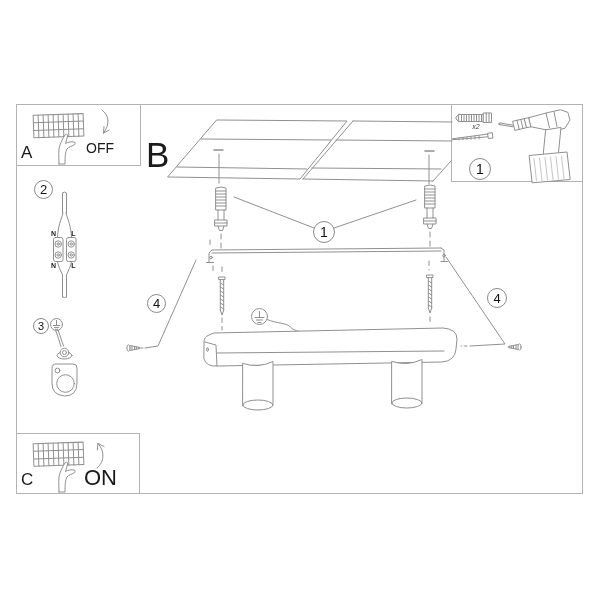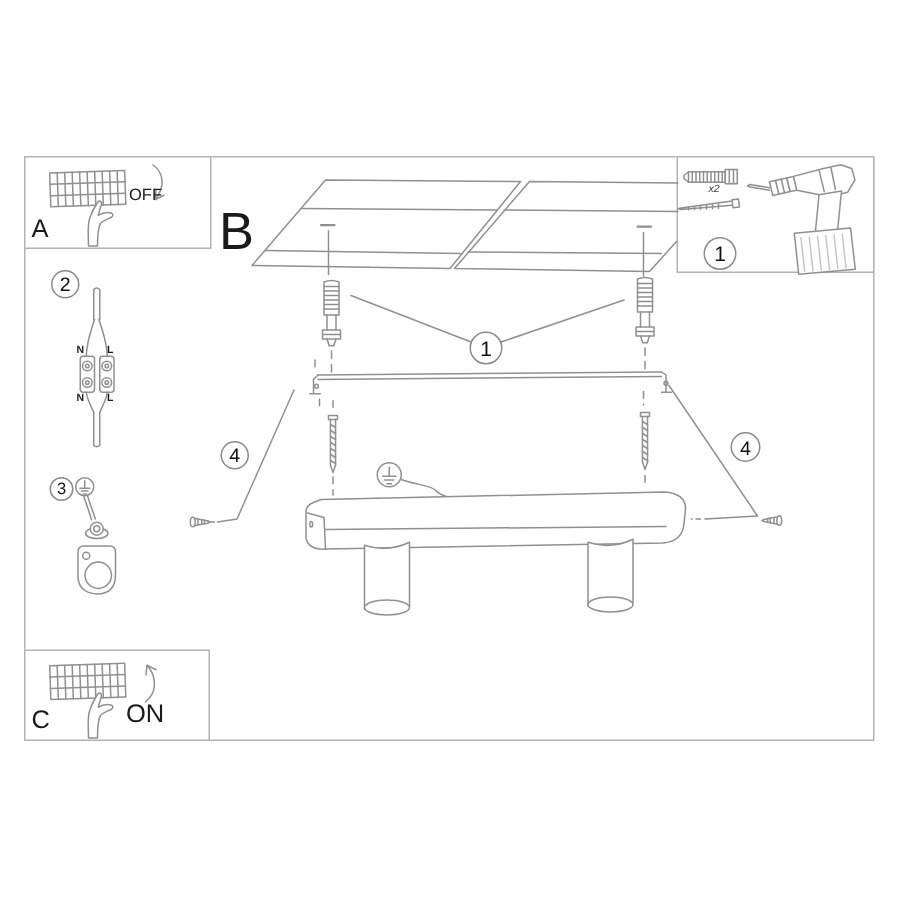--- a/index.html
+++ b/index.html
@@ -7,23 +7,23 @@
          font-family:"Liberation Sans",sans-serif;color:#1a1a1a;}
   .frame,.box{position:absolute;border:1px solid #b3b3b3;background:#fff;box-sizing:border-box;z-index:1;}
   .frame{left:16px;top:104px;width:567px;height:390px;}
   .box-a{left:16px;top:104px;width:125px;height:62px;}
   .box-c{left:16px;top:433px;width:124px;height:61px;}
   .box-kit{left:451px;top:104px;width:132px;height:78px;}
   svg.art{position:absolute;left:0;top:0;z-index:2;}
   .txt{position:absolute;z-index:3;line-height:1;white-space:nowrap;}
   .letter-b{left:146px;top:137px;font-size:35px;}
   .letter-a{left:21px;top:144px;font-size:17px;}
-  .off-label{left:86px;top:125px;font-size:11px;}
+  .off-label{left:86px;top:141px;font-size:14px;}
   .letter-c{left:21px;top:471px;font-size:17px;}
-  .on-label{left:84px;top:467px;font-size:17px;}
+  .on-label{left:84px;top:467px;font-size:22px;}
   .wl{position:absolute;z-index:3;font-size:7px;font-weight:bold;width:11px;text-align:center;line-height:1;}
   .x2{left:469px;top:123px;font-size:7px;font-style:italic;color:#444;width:14px;text-align:center;}
   .badge{position:absolute;z-index:3;border:1px solid #8a8a8a;border-radius:50%;background:#fff;
          display:flex;align-items:center;justify-content:center;color:#111;box-sizing:border-box;}
   .badge-wire{left:34px;top:180px;width:19px;height:19px;font-size:13px;}
   .badge-ground{left:33px;top:318px;width:16px;height:16px;font-size:11px;}
   .badge-anchors{left:313px;top:221px;width:22px;height:22px;font-size:14px;}
   .badge-mount-left{left:147px;top:294px;width:19px;height:19px;font-size:13px;}
   .badge-mount-right{left:487px;top:288px;width:20px;height:20px;font-size:13px;}
   .badge-kit{left:469px;top:158px;width:22px;height:22px;font-size:14px;}

